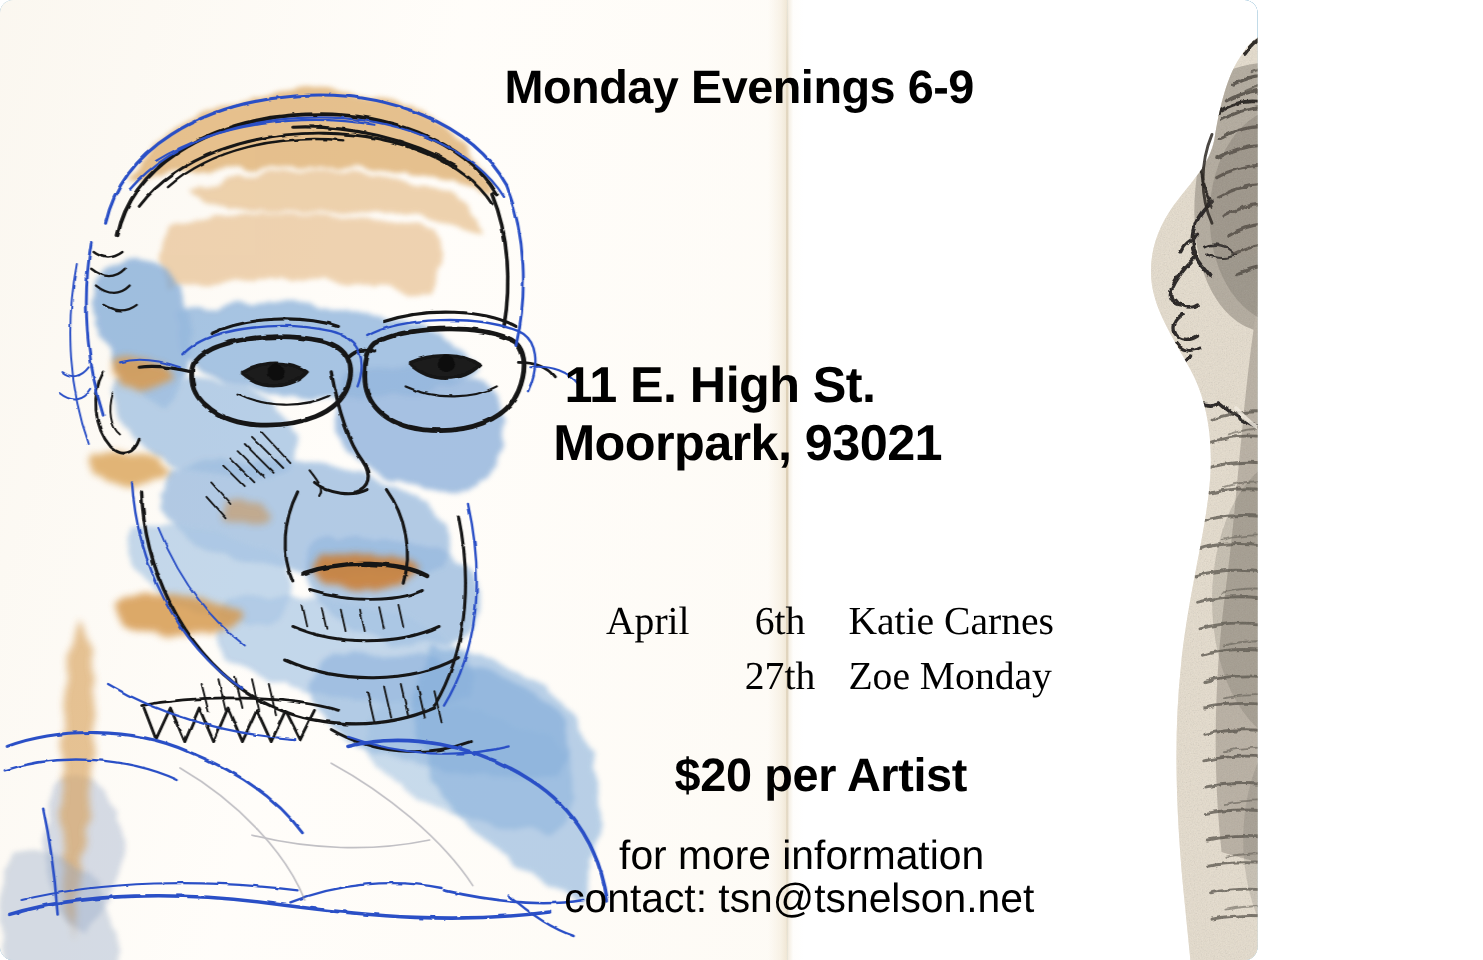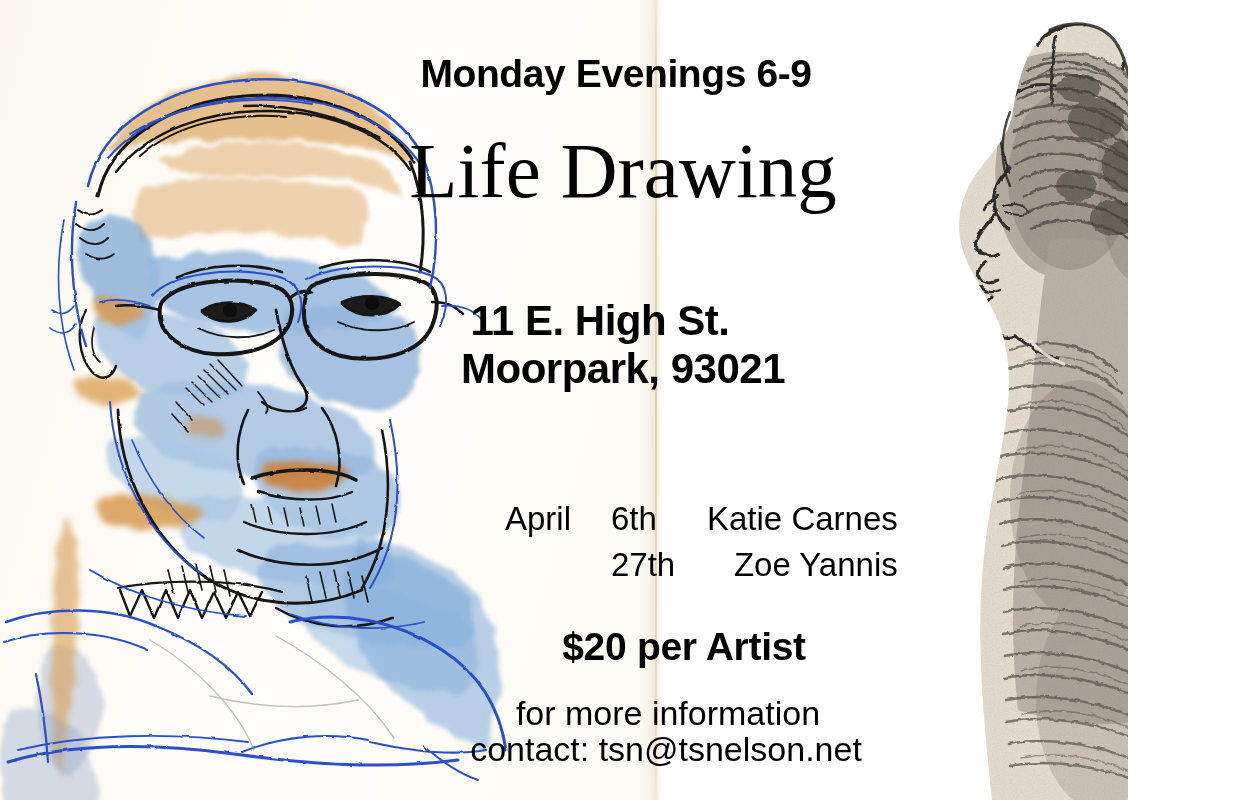--- a/index.html
+++ b/index.html
@@ -2,25 +2,26 @@
 <html><head>
 <meta charset="utf-8">
 <style>
   html, body {
     margin: 0;
     padding: 0;
     background: #ffffff;
   }
   #poster {
     position: relative;
-    width: 1128px;
+    width: 1048px;
     height: 800px;
     overflow: hidden;
     background: #0369a1;
     font-family: "Liberation Sans", sans-serif;
+    border-radius: 11px;
   }
 
   
   .paper-left {
     position: absolute;
     left: 0; top: 0;
     width: 656px; height: 800px;
     background:
       linear-gradient(105deg, rgba(250,246,238,.85) 0%, rgba(255,253,249,.5) 45%, rgba(253,250,244,.8) 100%),
       #fffdfa;
@@ -102,32 +103,33 @@
     font-weight: bold;
     letter-spacing: -.5px;
     transform: translateX(5px);
   }
 
   
   #schedule {
     left: 505px; top: 432px;
     font-size: 33px;
     font-weight: normal;
+    font-family: Liberation Serif, serif;
   }
   #schedule table { border-collapse: collapse; }
   #schedule td {
     padding: 0 0 4px 0;
     font-size: 33px;
     line-height: 1.27;
     color: #000;
     white-space: pre;
   }
   #schedule td.month { width: 100px; text-align: left; padding-right: 6px; }
-  #schedule td.day   { width: 78px;  text-align: left; padding-right: 18px; }
-  #schedule td.name  { text-align: right; }
+  #schedule td.day   { width: 78px;  text-align: center; padding-right: 18px; }
+  #schedule td.name  { text-align: left; }
 
   #price {
     left: 0; top: 627px; width: 1236px;
     text-align: center;
     font-size: 39px;
     font-weight: bold;
     letter-spacing: -.3px;
     transform: translateX(66px);
   }
   #info {
@@ -536,38 +538,38 @@
     <g fill="none" stroke="#2b2722" stroke-linecap="round" stroke-linejoin="round" opacity=".85">
       <path d="M150 30 C176 18 206 24 218 46" stroke-width="3.2"></path>
       <path d="M218 46 C230 66 228 88 238 98 C254 114 270 106 284 122" stroke-width="3"></path>
       <path d="M284 122 C296 140 296 164 290 184" stroke-width="2.8"></path>
       <path d="M110 112 C100 136 100 164 110 186" stroke-width="2.4"></path>
     </g>
   </svg>
 
   <div class="txt" id="tagline">Monday Evenings 6-9</div>
 
-  <div class="txt" id="title"><span>Life Drawing</span><br></div>
+  <div class="txt" id="title"><br></div>
 
   <div class="txt" id="addr1">11 E. High St.</div>
 
   <div class="txt" id="addr2">Moorpark, 93021</div>
 
   <div class="txt" id="schedule">
     <table>
       <tbody>
         <tr>
           <td class="month">April</td>
           <td class="day">6th</td>
           <td class="name">Katie Carnes</td>
         </tr>
         <tr>
           <td class="month"></td>
           <td class="day">27th</td>
-          <td class="name">Zoe Yannis</td>
+          <td class="name">Zoe Monday</td>
         </tr>
       </tbody>
     </table>
   </div>
 
   <div class="txt" id="price">$20 per Artist</div>
 
   <div class="txt" id="info">for more information</div>
 
   <div class="txt" id="email">contact: tsn@tsnelson.net</div>

